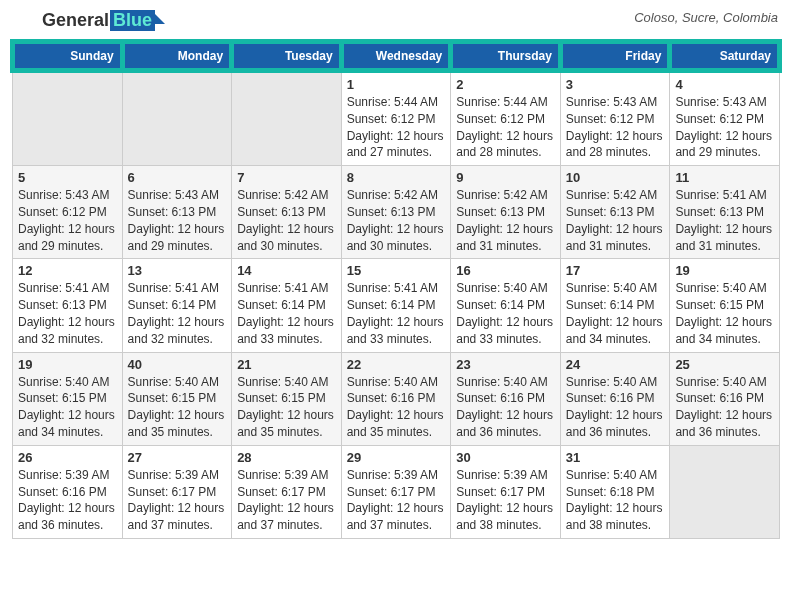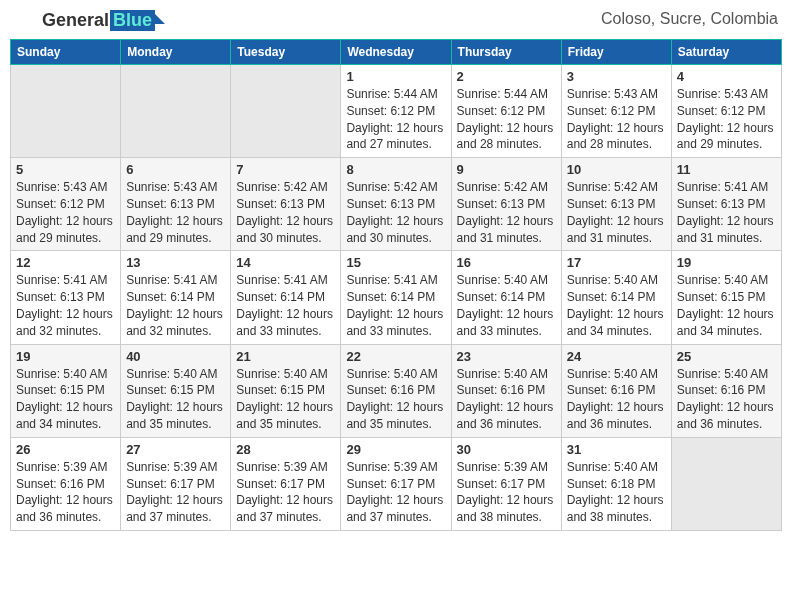--- a/index.html
+++ b/index.html
@@ -51,36 +51,37 @@
     }
     .title-block {
       text-align: right;
     }
     .title-month {
       font-size: 36px;
       font-weight: bold;
       color: #333;
     }
     .title-location {
-      font-size: 16px;
+      font-size: 13px;
       color: #555;
+      font-style: italic;
     }
     .calendar {
       width: 100%;
       border-collapse: collapse;
       font-size: 11px;
     }
     .calendar thead tr th {
       background: #1a5fa8;
       color: white;
-      text-align: left;
+      text-align: right;
       padding: 5px 6px;
       font-size: 12px;
       font-weight: bold;
-      border: 1px solid #14b8a6;
+      border: 5px solid #14b8a6;
     }
     .calendar tbody tr td {
       vertical-align: top;
       border: 1px solid #ccc;
       padding: 4px 5px;
       width: calc(100% / 7);
       min-height: 80px;
       height: 80px;
       background: #fff;
     }

